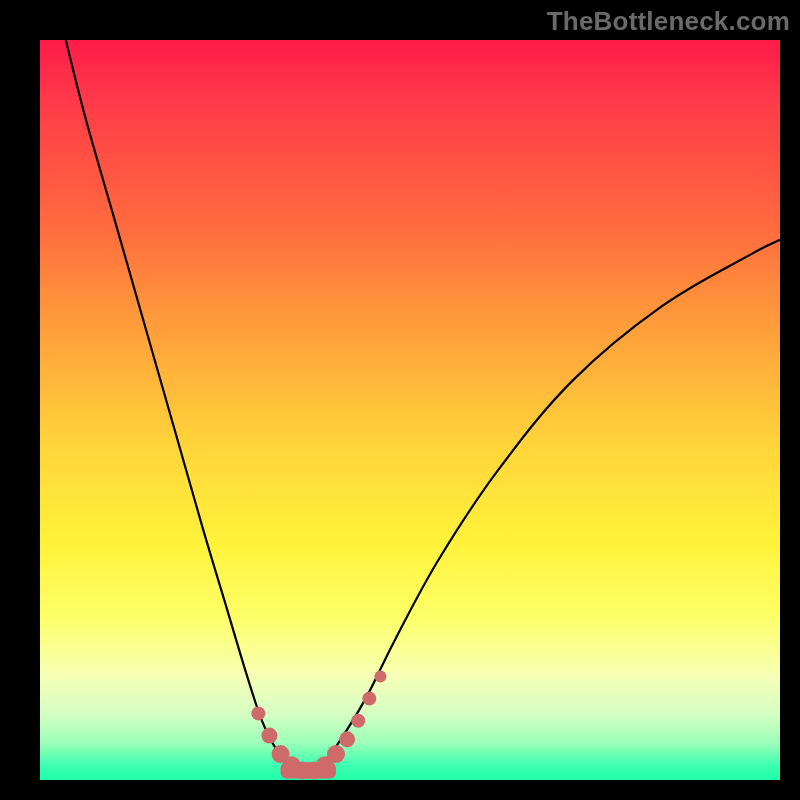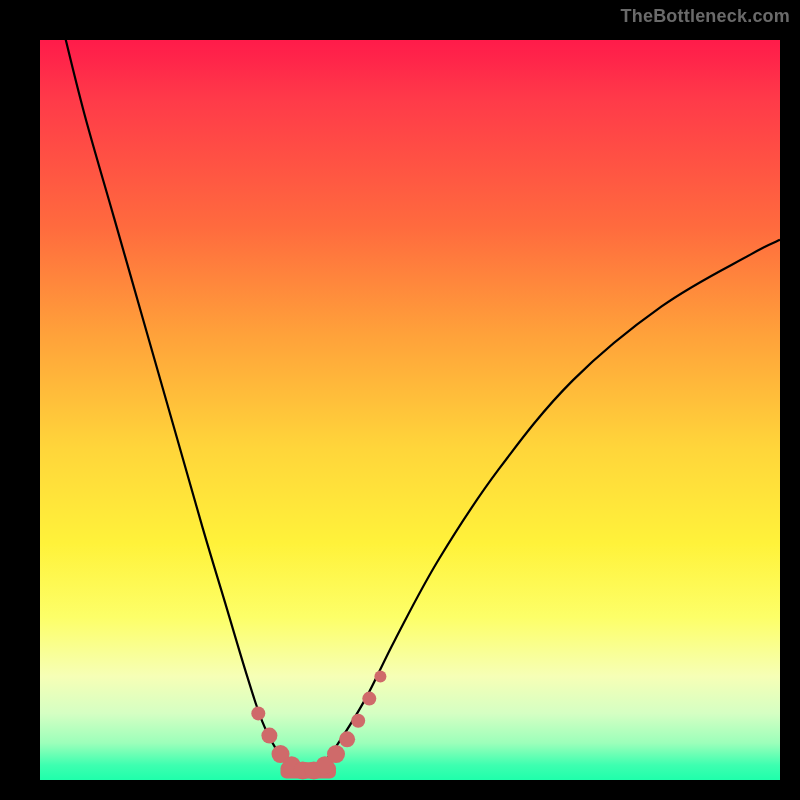--- a/index.html
+++ b/index.html
@@ -39,21 +39,21 @@
       #9cffba 95%,
       #3dffb0 98%,
       #1fffab 100%
     );
   }
   .watermark {
     position: absolute;
     top: 6px;
     right: 10px;
     font-family: Arial, Helvetica, sans-serif;
-    font-size: 18px;
+    font-size: 26px;
     font-weight: 600;
     color: #6a6a6a;
     letter-spacing: 0.2px;
     user-select: none;
   }
   svg.curve {
     position: absolute;
     left: 0;
     top: 0;
     width: 740px;

